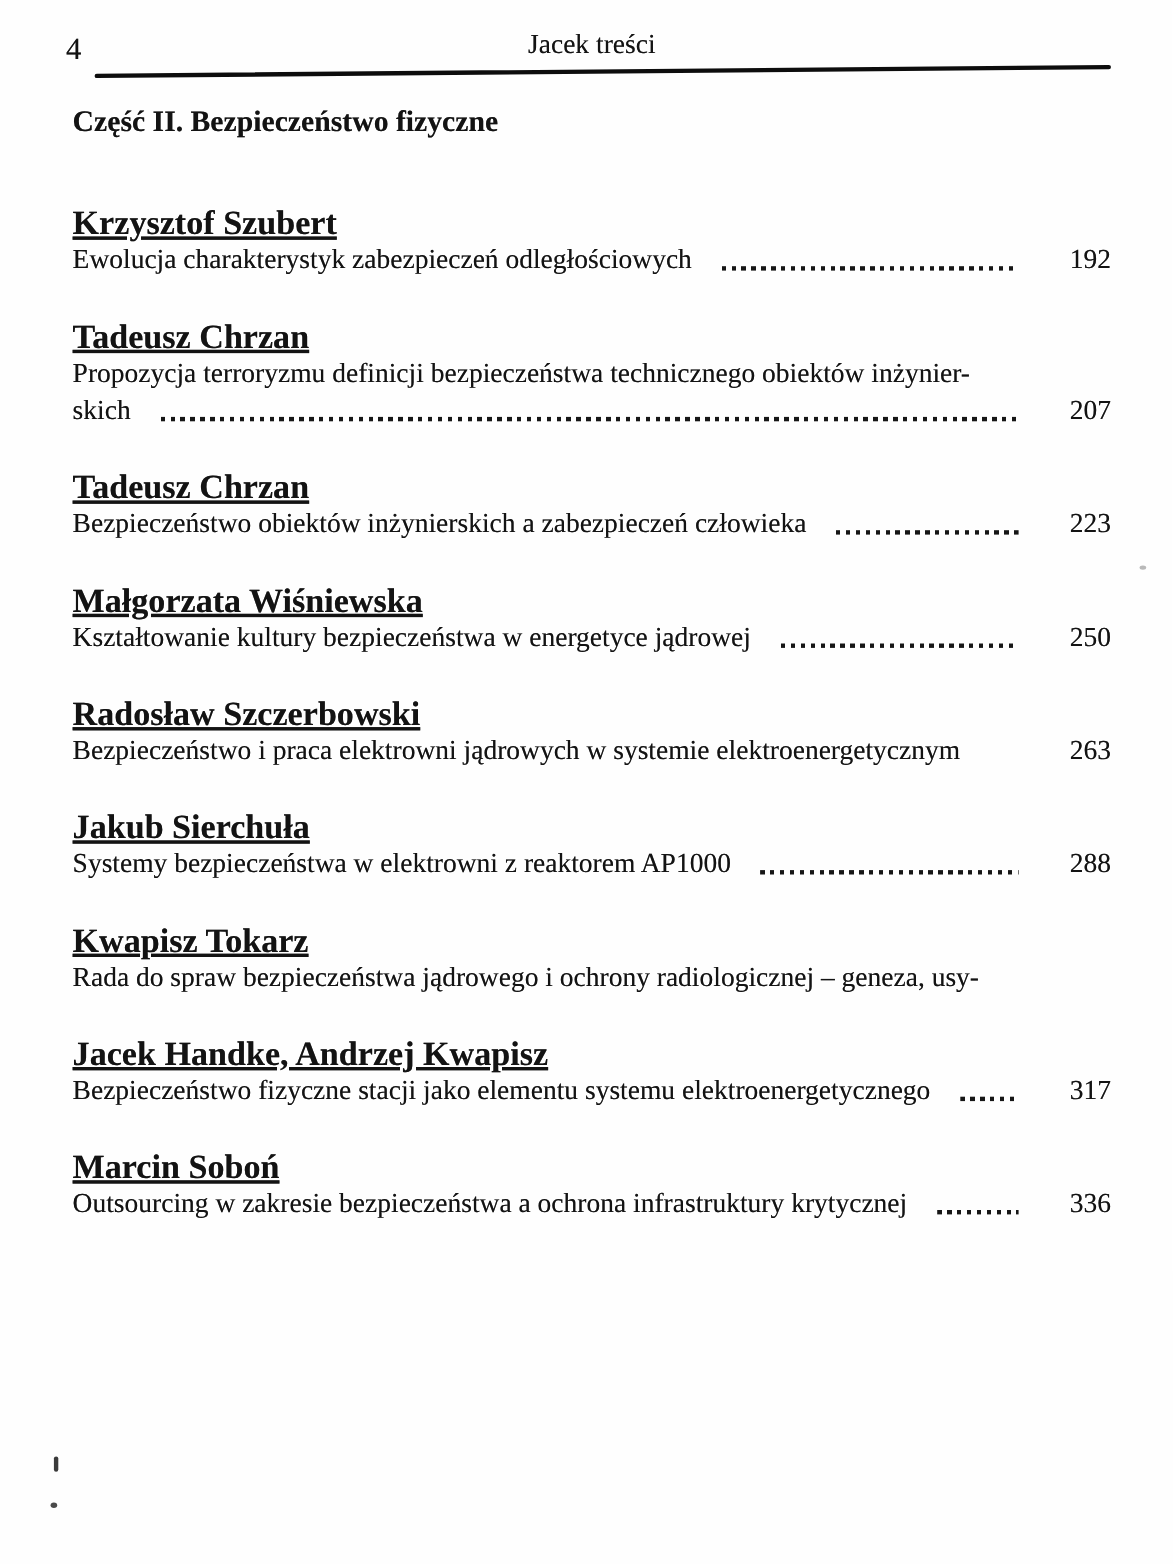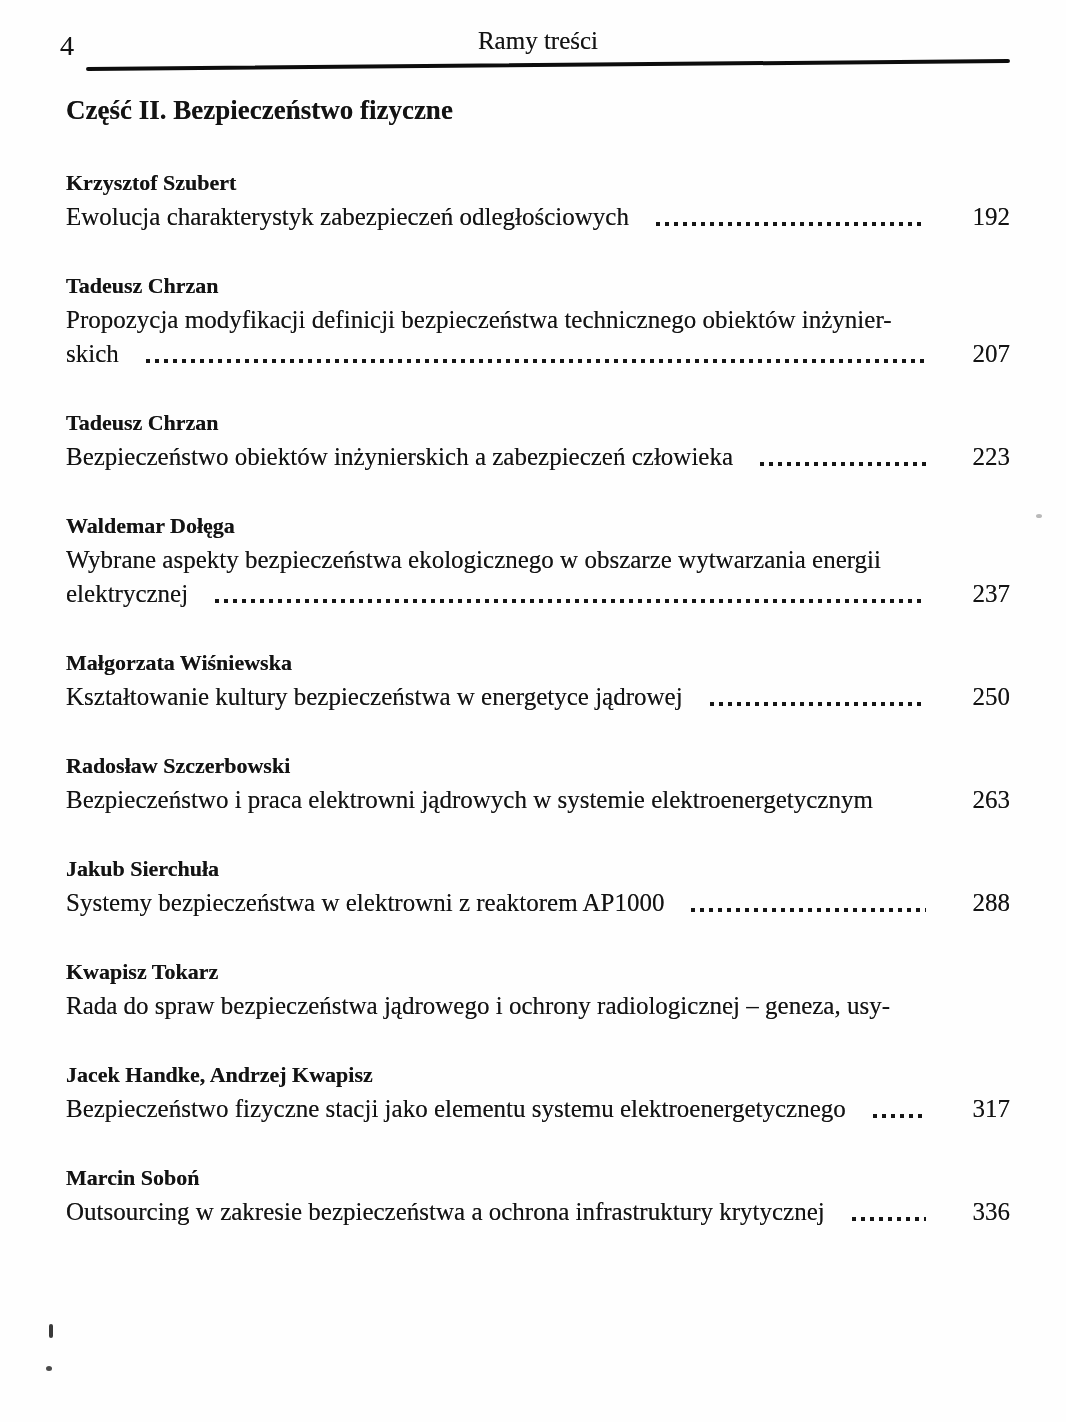--- a/index.html
+++ b/index.html
@@ -45,35 +45,36 @@
     border-radius: 2px;
   }
   
   .content {
     position: absolute;
     left: 66px;
     width: 944px;
     top: 94px;
   }
   h1.part-heading {
-    margin: 0 0 40px 0;
+    margin: 0 0 60px 0;
     font-size: 27px;
     font-weight: 700;
     line-height: 32px;
     white-space: nowrap;
   }
   .entry {
     margin-bottom: 35px;
     font-size: 25px;
     line-height: 34px;
   }
   .entry .author {
     font-weight: 700;
-    font-size: 22px;
-    white-space: nowrap;
+    font-size: 31px;
+    white-space: nowrap;
+    text-decoration: underline;
   }
   .entry .line.full {
     white-space: nowrap;
   }
   .entry .line.full.spread {
     word-spacing: 11px;
   }
   .entry .line.row {
     display: flex;
     align-items: center;
@@ -130,65 +131,56 @@
     border-radius: 50%;
   }
 </style>
 </head>
 <body>
 
 <div class="page">
 
   <div class="pageno">4</div>
 
-  <div class="running-head">Ramy treści</div>
+  <div class="running-head">Jacek treści</div>
 
   <div class="rule"></div>
 
   <div class="content">
     <h1 class="part-heading">Część II. Bezpieczeństwo fizyczne</h1>
 
     <div id="entries">
   <section class="entry">
     <div class="author">Krzysztof Szubert</div>
   <div class="line row">
             <span class="text">Ewolucja charakterystyk zabezpieczeń odległościowych</span>
             <span class="leader"></span>
             <span class="pg">192</span>
           </div>
         </section>
 
   <section class="entry">
     <div class="author">Tadeusz Chrzan</div>
-  <div class="line full">Propozycja modyfikacji definicji bezpieczeństwa technicznego obiektów inżynier-</div>
+  <div class="line full">Propozycja terroryzmu definicji bezpieczeństwa technicznego obiektów inżynier-</div>
           <div class="line row">
             <span class="text">skich</span>
             <span class="leader"></span>
             <span class="pg">207</span>
           </div>
         </section>
 
   <section class="entry">
     <div class="author">Tadeusz Chrzan</div>
   <div class="line row">
             <span class="text">Bezpieczeństwo obiektów inżynierskich a zabezpieczeń człowieka</span>
             <span class="leader"></span>
             <span class="pg">223</span>
           </div>
         </section>
 
-  <section class="entry">
-    <div class="author">Waldemar Dołęga</div>
-  <div class="line full">Wybrane aspekty bezpieczeństwa ekologicznego w obszarze wytwarzania energii</div>
-          <div class="line row">
-            <span class="text">elektrycznej</span>
-            <span class="leader"></span>
-            <span class="pg">237</span>
-          </div>
-        </section>
 
   <section class="entry">
     <div class="author">Małgorzata Wiśniewska</div>
   <div class="line row">
             <span class="text">Kształtowanie kultury bezpieczeństwa w energetyce jądrowej</span>
             <span class="leader"></span>
             <span class="pg">250</span>
           </div>
         </section>
 

